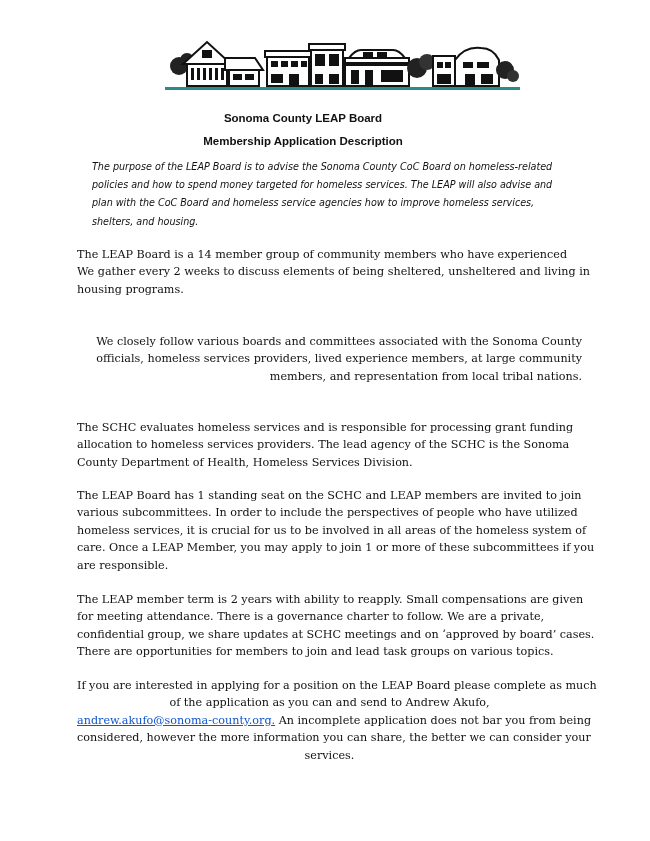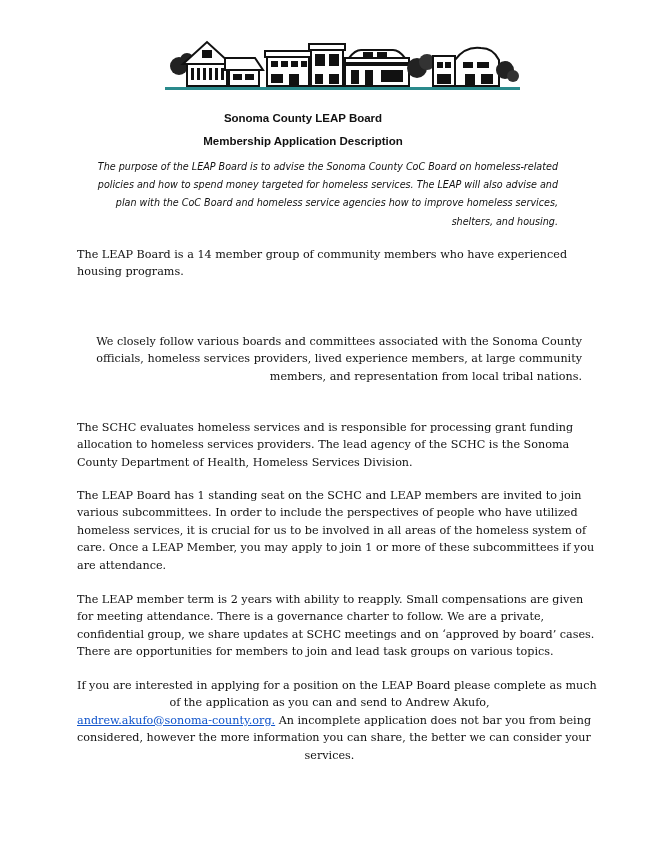--- a/index.html
+++ b/index.html
@@ -3,21 +3,21 @@
 <meta charset="utf-8">
 <style>
   html, body { margin: 0; padding: 0; background: #ffffff; }
   body { width: 650px; height: 841px; position: relative; overflow: hidden; color: #111; }
   .banner { position: absolute; left: 165px; top: 36px; width: 355px; height: 56px; }
   .banner svg { width: 100%; height: 100%; display: block; }
   .title { position: absolute; left: 0; width: 606px; text-align: center;
     font-family: "Liberation Sans", sans-serif; font-weight: bold; font-size: 11.5px; color: #111; }
   .t1 { top: 112px; }
   .t2 { top: 135px; }
-  .intro { position: absolute; left: 92px; width: 466px; top: 158px; text-align: right;
+  .intro { position: absolute; left: 92px; width: 466px; top: 158px; text-align: left;
     font-family: "DejaVu Sans", sans-serif; font-style: italic; font-size: 9.6px; line-height: 18.2px; color: #111; }
   .body-p { position: absolute; left: 77px; width: 505px;
     font-family: "DejaVu Serif", serif; font-size: 11.2px; line-height: 17.4px; color: #111; margin: 0; }
   .p1 { top: 246px; }
   .p2 { top: 333px; text-align: right; }
   .p3 { top: 419px; }
   .p4 { top: 487px; }
   .p5 { top: 591px; }
   .p6 { top: 677px; text-align: center; }
   .line { display: block; white-space: nowrap; }
@@ -105,41 +105,42 @@
 
 <div class="intro">
   <span class="line">The purpose of the LEAP Board is to advise the Sonoma County CoC Board on homeless-related</span>
   <span class="line">policies and how to spend money targeted for homeless services. The LEAP will also advise and</span>
   <span class="line">plan with the CoC Board and homeless service agencies how to improve homeless services,</span>
   <span class="line">shelters, and housing.</span>
 </div>
 
 <p class="body-p p1">
   <span class="line">The LEAP Board is a 14 member group of community members who have experienced</span>
+  <span class="line">We gather every 2 weeks to discuss elements of being sheltered, unsheltered and living in</span>
   <span class="line">housing programs.</span>
 </p>
 
 <p class="body-p p2">
   <span class="line">We closely follow various boards and committees associated with the Sonoma County</span>
   <span class="line">officials, homeless services providers, lived experience members, at large community</span>
   <span class="line">members, and representation from local tribal nations.</span>
 </p>
 
 <p class="body-p p3">
   <span class="line">The SCHC evaluates homeless services and is responsible for processing grant funding</span>
   <span class="line">allocation to homeless services providers. The lead agency of the SCHC is the Sonoma</span>
   <span class="line">County Department of Health, Homeless Services Division.</span>
 </p>
 
 <p class="body-p p4">
   <span class="line">The LEAP Board has 1 standing seat on the SCHC and LEAP members are invited to join</span>
   <span class="line">various subcommittees. In order to include the perspectives of people who have utilized</span>
   <span class="line">homeless services, it is crucial for us to be involved in all areas of the homeless system of</span>
   <span class="line">care. Once a LEAP Member, you may apply to join 1 or more of these subcommittees if you</span>
-  <span class="line">are attendance.</span>
+  <span class="line">are responsible.</span>
 </p>
 
 <p class="body-p p5">
   <span class="line">The LEAP member term is 2 years with ability to reapply. Small compensations are given</span>
   <span class="line">for meeting attendance. There is a governance charter to follow. We are a private,</span>
   <span class="line">confidential group, we share updates at SCHC meetings and on ‘approved by board’ cases.</span>
   <span class="line">There are opportunities for members to join and lead task groups on various topics.</span>
 </p>
 
 <p class="body-p p6">

